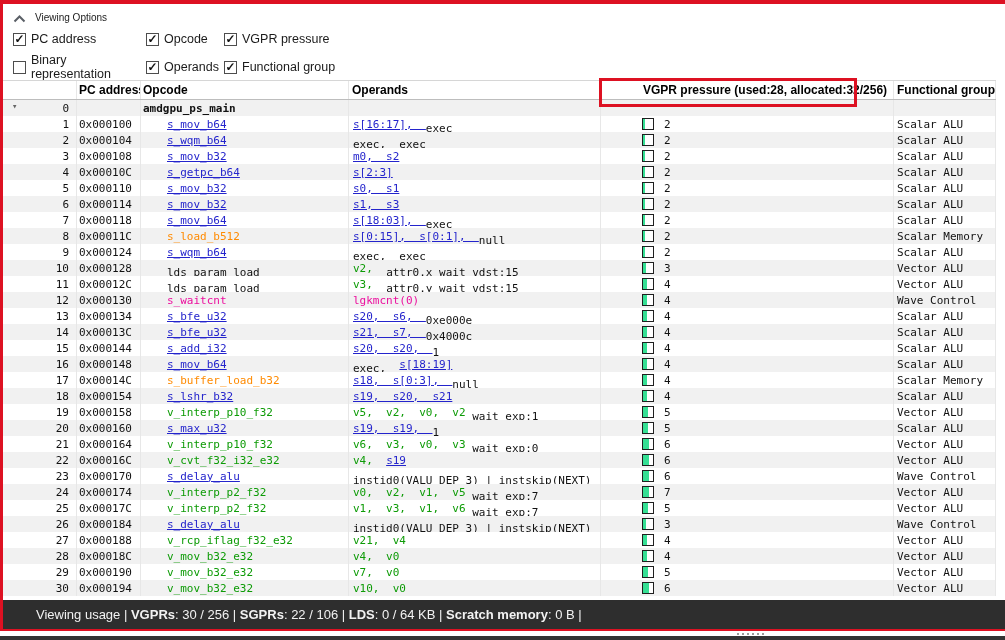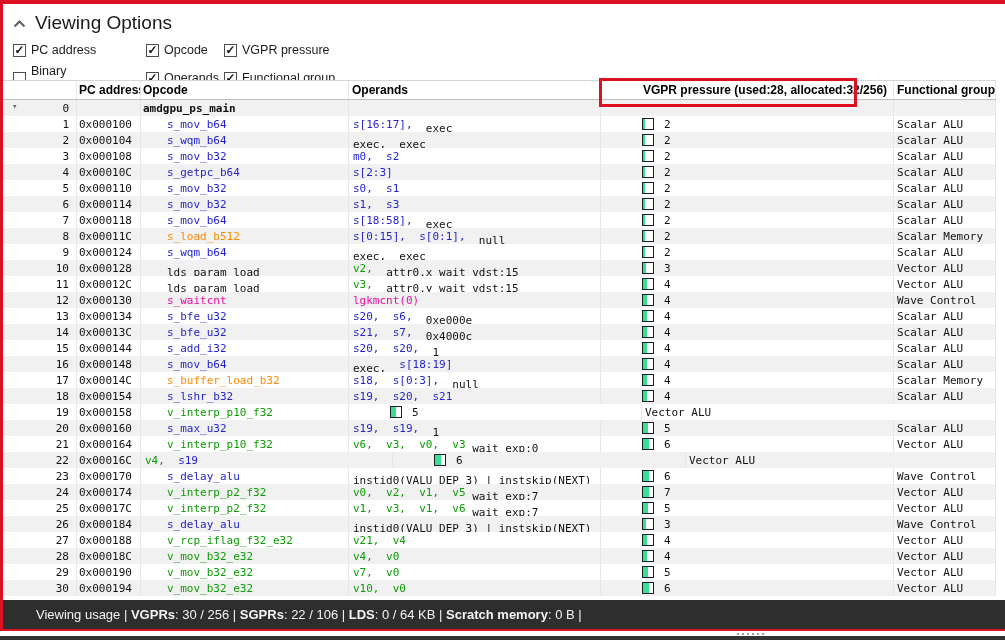--- a/index.html
+++ b/index.html
@@ -8,21 +8,21 @@
 
   
   .red-frame { position:absolute; top:0; left:0; width:1005px; height:631px;
     border-top:4px solid var(--accent-red); border-left:3px solid var(--accent-red);
     border-bottom:2px solid var(--accent-red); pointer-events:none; z-index:9; }
   .vgpr-highlight { position:absolute; left:599px; top:78px; width:258px; height:29px;
     border:3px solid var(--accent-red); z-index:8; pointer-events:none; }
 
   
   .options { position:absolute; top:4px; left:3px; right:0; height:76px; background:#fff; padding:8px 0 0 10px; }
-  .opt-title { display:flex; align-items:center; gap:9px; font-size:19px; color:#1b1b1b; cursor:default; }
+  .opt-title { display:flex; align-items:center; gap:9px; font-size:10px; color:#1b1b1b; cursor:default; }
   .chev { display:inline-flex; margin-top:2px; }
   .cb-grid { margin-top:9px; display:grid; grid-template-columns:133px 78px auto; row-gap:7px; justify-content:start; }
   .cb-item { display:flex; align-items:center; gap:5px; font-size:12.5px; color:#1b1b1b; }
   .cb-box { width:13px; height:13px; border:1px solid #4d4d4d; background:#fff; display:flex;
     align-items:center; justify-content:center; font-size:12px; font-weight:bold; color:#111; line-height:1; flex:0 0 13px; }
 
   
   .table { position:absolute; top:80px; left:3px; width:993px; }
   .thead { display:flex; height:20px; align-items:center; border-top:1px solid #d6d6d6;
     border-bottom:1px solid #bdbdbd; font-weight:bold; font-size:12px; color:#000; background:#fff; }
@@ -42,21 +42,21 @@
   .thead .pc, .thead .opcode { padding-left:2px; }
   .thead .operands { padding-left:3px; }
   .thead .vgpr { padding-left:6px; }
   .fn-label { font-weight:bold; }
   .trow .opcode.fnrow { padding-left:2px;text-align:center; }
   .expander { position:absolute; left:9px; top:1px; color:#666; font-size:9px; }
   .pbar { width:12px; height:12px; border:1px solid #1f1f1f; background:#fff; display:flex; flex:0 0 12px; }
   .pfill { height:100%; background:var(--bar-green); }
   .pval { margin-left:10px; }
 
-  .c-b { color:var(--tok-b); } .c-g { color:var(--tok-g); } .c-o { color:var(--tok-o);text-align:center; }
+  .c-b { color:var(--tok-b);text-decoration:underline; } .c-g { color:var(--tok-g); } .c-o { color:var(--tok-o);text-align:center; }
   .c-m { color:var(--tok-m); } .c-k { color:var(--tok-k);margin-top:8px; }
 
   
   .statusbar { position:absolute; top:600px; left:3px; width:1002px; height:29px; background:var(--status-bg);
     color:#f2f2f2; display:flex; align-items:center; padding-left:33px; font-size:13px; white-space:pre; }
   .statusbar .bold { font-weight:bold; }
 
   .bottom-white { position:absolute; top:631px; left:0; width:1005px; height:5px; background:#fff; }
   .grip { position:absolute; left:737px; top:2px; display:flex; gap:3px; }
   .grip i { width:2px; height:2px; background:#9a9a9a; display:block; }
@@ -167,21 +167,21 @@
           <div class="tcell pc">0x000114</div>
           <div class="tcell opcode"><span class="c-b">s_mov_b32</span></div>
           <div class="tcell operands"><span class="c-b">s1,  s3</span></div>
           <div class="tcell vgpr"><span class="pbar"><span class="pfill" style="width: 24%;"></span></span><span class="pval">2</span></div>
           <div class="tcell group">Scalar ALU</div>
         </div>
         <div class="trow odd">
           <div class="tcell gutter"><span>7</span></div>
           <div class="tcell pc">0x000118</div>
           <div class="tcell opcode"><span class="c-b">s_mov_b64</span></div>
-          <div class="tcell operands"><span class="c-b">s[18:58],  </span><span class="c-k">exec</span></div>
+          <div class="tcell operands"><span class="c-b">s[18:03],  </span><span class="c-k">exec</span></div>
           <div class="tcell vgpr"><span class="pbar"><span class="pfill" style="width: 24%;"></span></span><span class="pval">2</span></div>
           <div class="tcell group">Scalar ALU</div>
         </div>
         <div class="trow even">
           <div class="tcell gutter"><span>8</span></div>
           <div class="tcell pc">0x00011C</div>
           <div class="tcell opcode"><span class="c-o">s_load_b512</span></div>
           <div class="tcell operands"><span class="c-b">s[0:15],  s[0:1],  </span><span class="c-k">null</span></div>
           <div class="tcell vgpr"><span class="pbar"><span class="pfill" style="width: 24%;"></span></span><span class="pval">2</span></div>
           <div class="tcell group">Scalar Memory</div>
@@ -263,20 +263,21 @@
           <div class="tcell pc">0x000154</div>
           <div class="tcell opcode"><span class="c-b">s_lshr_b32</span></div>
           <div class="tcell operands"><span class="c-b">s19,  s20,  s21</span></div>
           <div class="tcell vgpr"><span class="pbar"><span class="pfill" style="width: 40%;"></span></span><span class="pval">4</span></div>
           <div class="tcell group">Scalar ALU</div>
         </div>
         <div class="trow odd">
           <div class="tcell gutter"><span>19</span></div>
           <div class="tcell pc">0x000158</div>
           <div class="tcell opcode"><span class="c-g">v_interp_p10_f32</span></div>
+          <div class="tcell operands"><span class="c-g">v5,  v2,  v0,  v2</span><span class="c-k"> wait_exp:1</span></div>
           <div class="tcell vgpr"><span class="pbar"><span class="pfill" style="width: 48%;"></span></span><span class="pval">5</span></div>
           <div class="tcell group">Vector ALU</div>
         </div>
         <div class="trow even">
           <div class="tcell gutter"><span>20</span></div>
           <div class="tcell pc">0x000160</div>
           <div class="tcell opcode"><span class="c-b">s_max_u32</span></div>
           <div class="tcell operands"><span class="c-b">s19,  s19,  </span><span class="c-k">1</span></div>
           <div class="tcell vgpr"><span class="pbar"><span class="pfill" style="width: 48%;"></span></span><span class="pval">5</span></div>
           <div class="tcell group">Scalar ALU</div>
@@ -285,20 +286,21 @@
           <div class="tcell gutter"><span>21</span></div>
           <div class="tcell pc">0x000164</div>
           <div class="tcell opcode"><span class="c-g">v_interp_p10_f32</span></div>
           <div class="tcell operands"><span class="c-g">v6,  v3,  v0,  v3</span><span class="c-k"> wait_exp:0</span></div>
           <div class="tcell vgpr"><span class="pbar"><span class="pfill" style="width: 56%;"></span></span><span class="pval">6</span></div>
           <div class="tcell group">Vector ALU</div>
         </div>
         <div class="trow even">
           <div class="tcell gutter"><span>22</span></div>
           <div class="tcell pc">0x00016C</div>
+          <div class="tcell opcode"><span class="c-g">v_cvt_f32_i32_e32</span></div>
           <div class="tcell operands"><span class="c-g">v4,  </span><span class="c-b">s19</span></div>
           <div class="tcell vgpr"><span class="pbar"><span class="pfill" style="width: 56%;"></span></span><span class="pval">6</span></div>
           <div class="tcell group">Vector ALU</div>
         </div>
         <div class="trow odd">
           <div class="tcell gutter"><span>23</span></div>
           <div class="tcell pc">0x000170</div>
           <div class="tcell opcode"><span class="c-b">s_delay_alu</span></div>
           <div class="tcell operands"><span class="c-k">instid0(VALU_DEP_3) | instskip(NEXT)</span></div>
           <div class="tcell vgpr"><span class="pbar"><span class="pfill" style="width: 56%;"></span></span><span class="pval">6</span></div>

